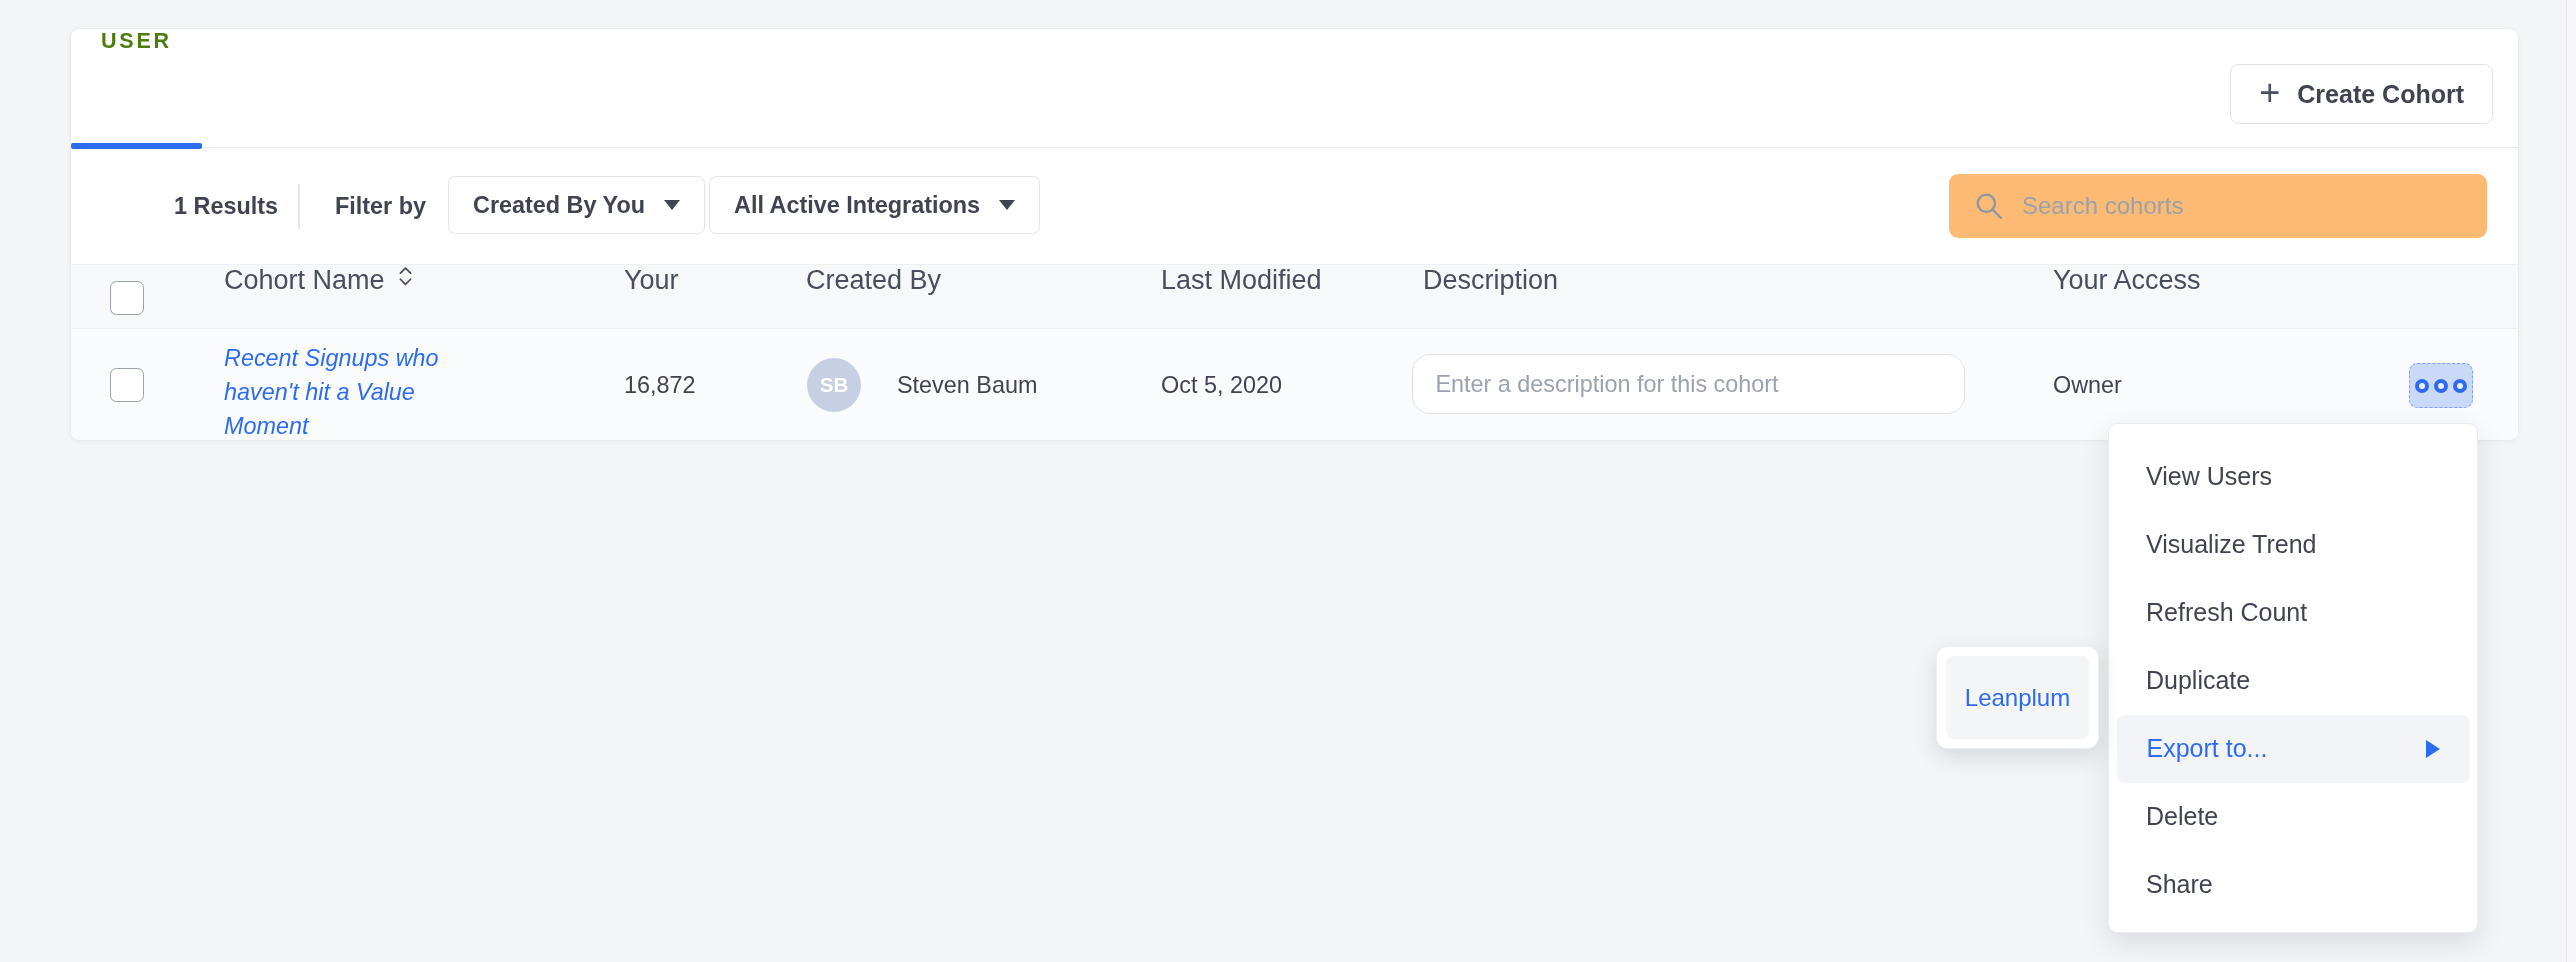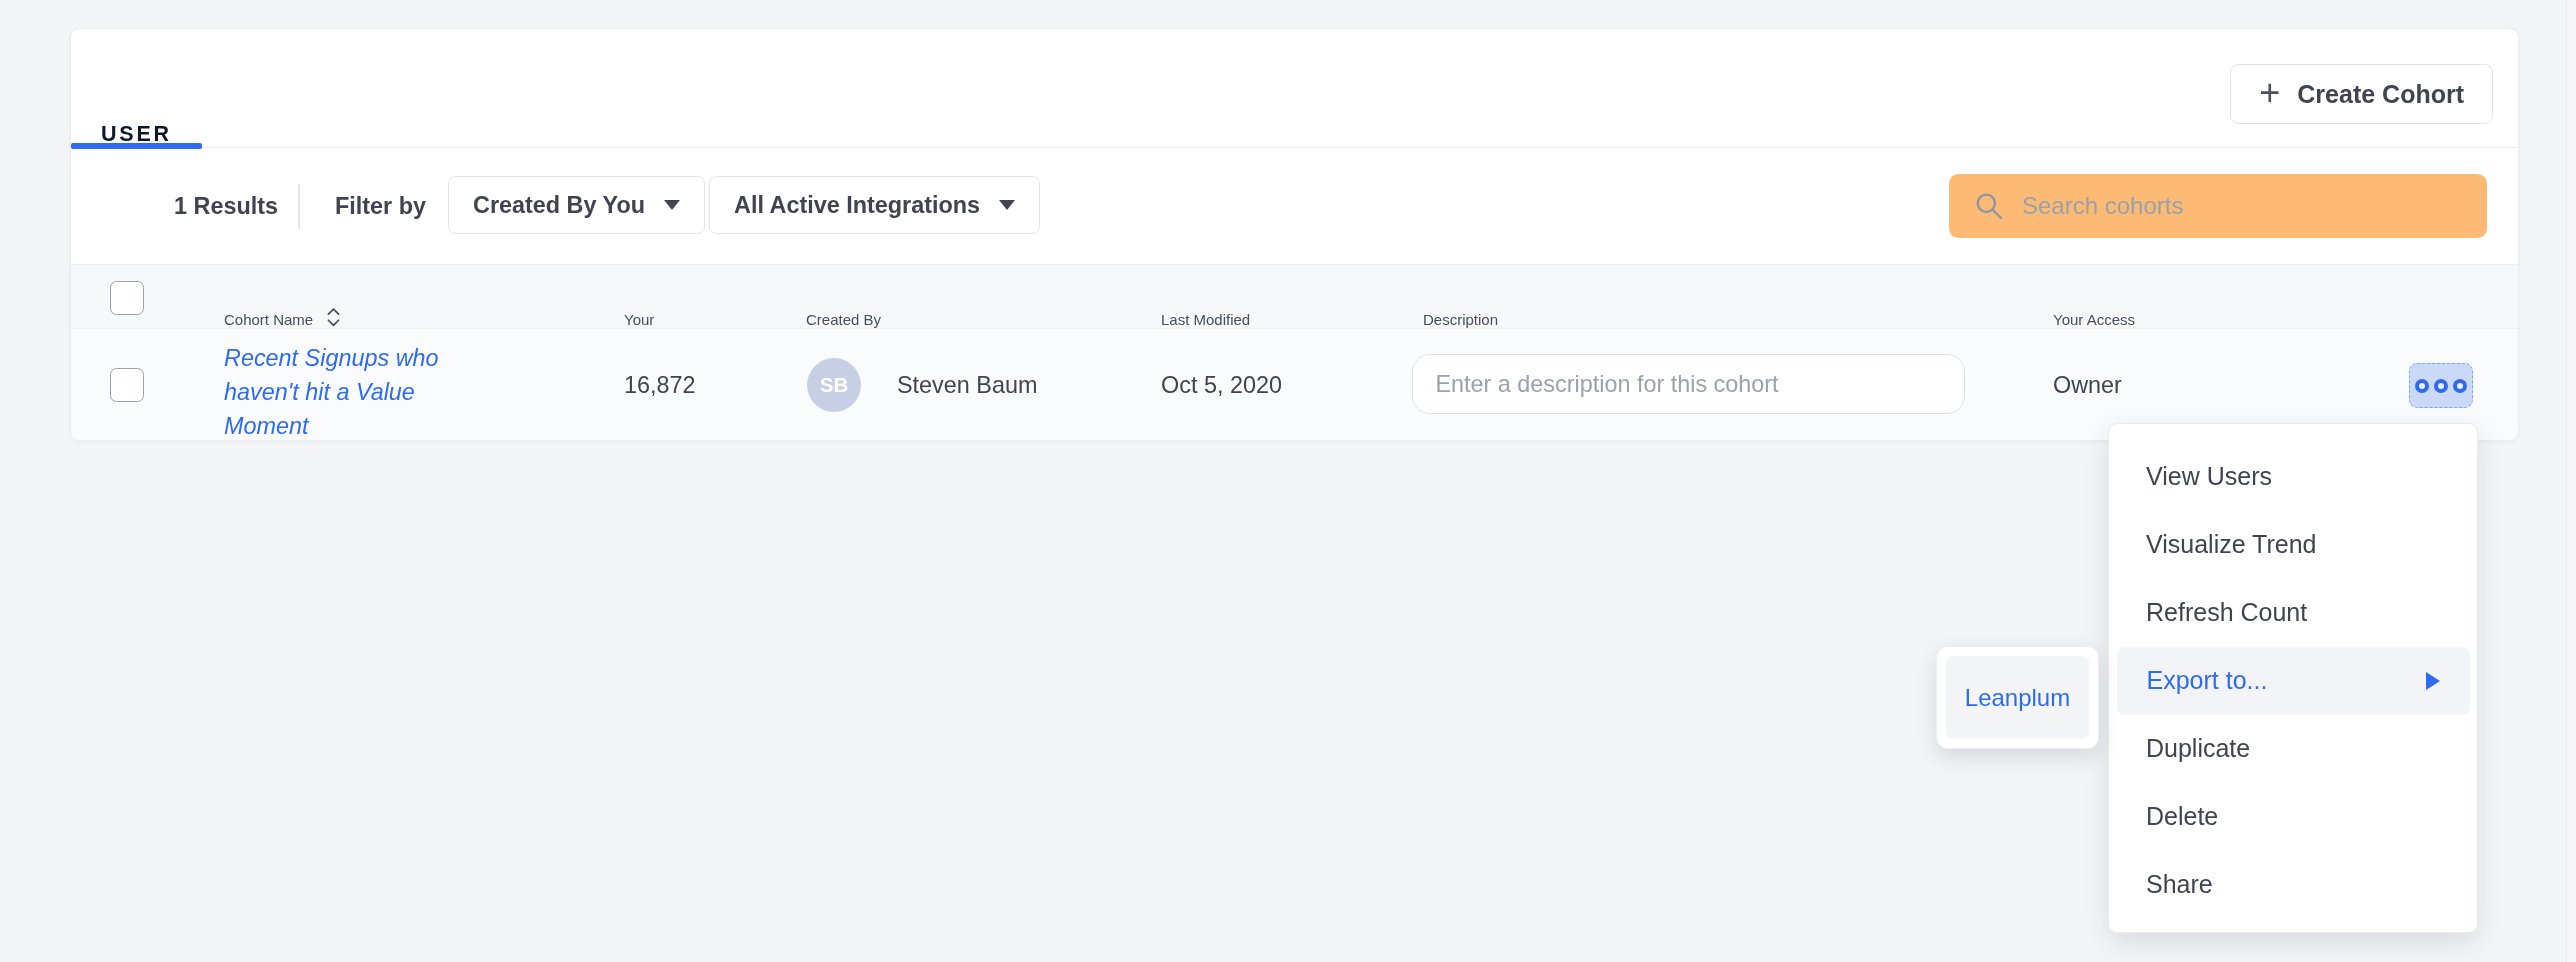--- a/index.html
+++ b/index.html
@@ -23,23 +23,23 @@
     position: absolute; left: 70px; top: 28px; width: 2449px; height: 413px;
     background: #ffffff; border: 0.9px solid #e9ebee; border-radius: 9.3px;
     box-shadow: 0 1.9px 5.6px rgba(40,50,70,.04);
     overflow: hidden;
   }
 
   
   .tabbar { position: relative; height: 119px; border-bottom: 0.9px solid #e8eaed; }
   .tab {
     position: absolute; left: 0; top: 0; height: 100%; padding: 0 30px;
-    display: flex; align-items: flex-end;
+    display: flex; align-items: flex-start;
     font-size: 21.5px; font-weight: bold; letter-spacing: 2.8px;
-    color: #0f172a; cursor: pointer;
+    color: #4d7c0f; cursor: pointer;
   }
   .tab::after {
     content: ""; position: absolute; left: 0; right: 0; bottom: -1.9px;
     height: 5.6px; background: #2c6bf2; border-radius: 1.9px;
   }
   .create-btn {
     position: absolute; right: 25px; top: 35px; height: 60px; padding: 0 28px;
     display: flex; align-items: center; gap: 17px;
     background: #fff; border: 1.9px solid #dfe2e7; border-radius: 8.4px;
     font-size: 25px; font-weight: bold; color: #3f4450; cursor: pointer;
@@ -73,21 +73,21 @@
     flex: 1; height: 100%; border: none; outline: none; background: transparent;
     font-family: "Liberation Sans", sans-serif; font-size: 24px; color: #3f4450;
   }
   .searchbox input::placeholder { color: #99a1ad; }
 
   
   .thead {
     position: relative; height: 65px; background: #f7f8f9;
     border-top: 0.9px solid #edeff1; border-bottom: 0.9px solid #edeff1;
   }
-  .th { position: absolute; top: 0; height: 100%; display: flex; align-items: flex-end; gap: 12px; font-size: 15px; font-weight: 500; color: #484e5c; }
+  .th { position: absolute; top: 0; height: 100%; display: flex; align-items: flex-start; gap: 12px; font-size: 27px; font-weight: 500; color: #484e5c; }
   .th-name { left: 153px; cursor: pointer; }
   .th-count { left: 553px; }
   .th-created { left: 735px; }
   .th-modified { left: 1090px; }
   .th-desc { left: 1352px; }
   .th-access { left: 1982px; }
 
   .checkbox {
     width: 34px; height: 34px; background: #fff;
     border: 1.9px solid #9aa0ad; border-radius: 6.5px; cursor: pointer;
@@ -236,25 +236,25 @@
       <span class="dot-ring"></span>
     </button>
   </div>
 
 </div>
 
 <div class="context-menu">
   <div class="menu-item">View Users</div>
   <div class="menu-item">Visualize Trend</div>
   <div class="menu-item">Refresh Count</div>
+  <div class="menu-item">Duplicate</div>
   <div class="menu-item highlighted">
     <span>Export to...</span>
     <span class="submenu-arrow"></span>
   </div>
-  <div class="menu-item">Duplicate</div>
   <div class="menu-item">Delete</div>
   <div class="menu-item">Share</div>
 </div>
 
 <div class="submenu">
   <div class="submenu-item">Leanplum</div>
 </div>
 
 
 </body></html>

